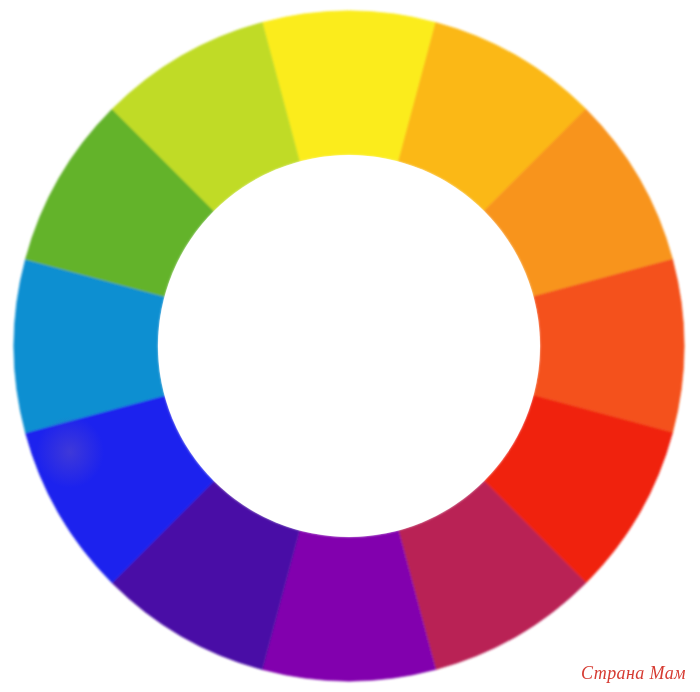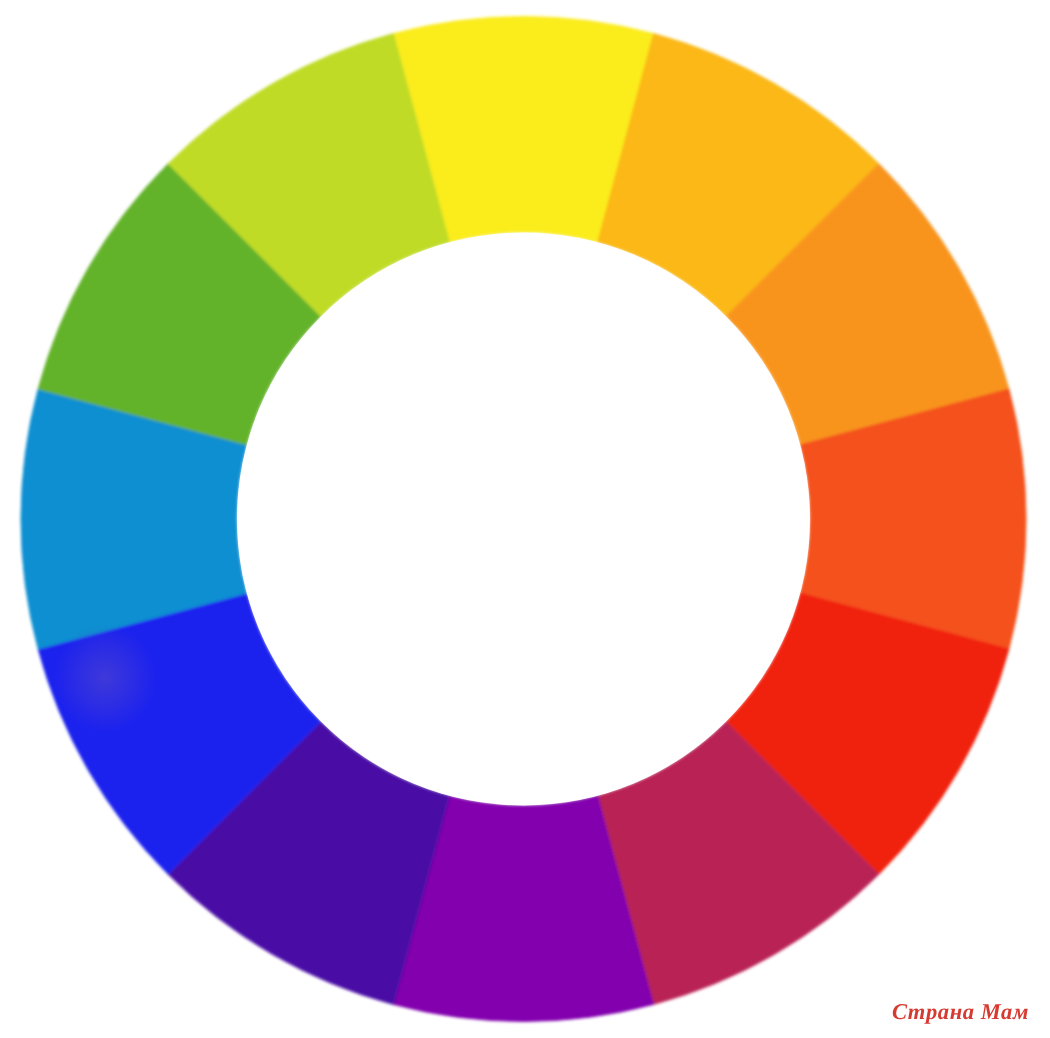--- a/index.html
+++ b/index.html
@@ -37,22 +37,22 @@
     height: 692px;
   }
 
   
   #watermark {
     position: absolute;
     right: 14px;
     bottom: 8px;
     font-family: "Liberation Serif", serif;
     font-style: italic;
-    font-weight: 700;
-    font-size: 15px;
+    font-weight: 400;
+    font-size: 18px;
     letter-spacing: 0.4px;
     color: #d63b32;
     text-shadow:
       -1px -1px 0 #ffffff,
        1px -1px 0 #ffffff,
       -1px  1px 0 #ffffff,
        1px  1px 0 #ffffff,
        0    0   3px #ffffff,
        0    0   5px #ffffff;
     white-space: nowrap;

